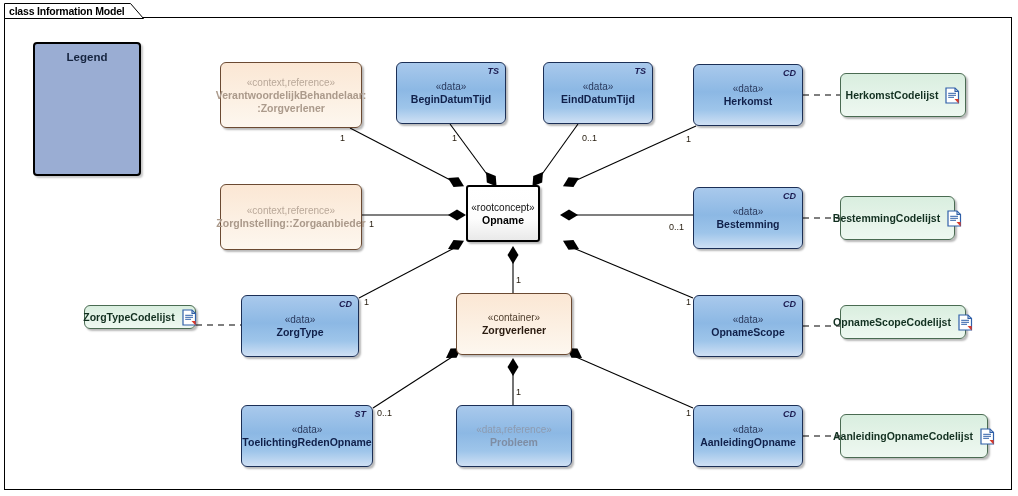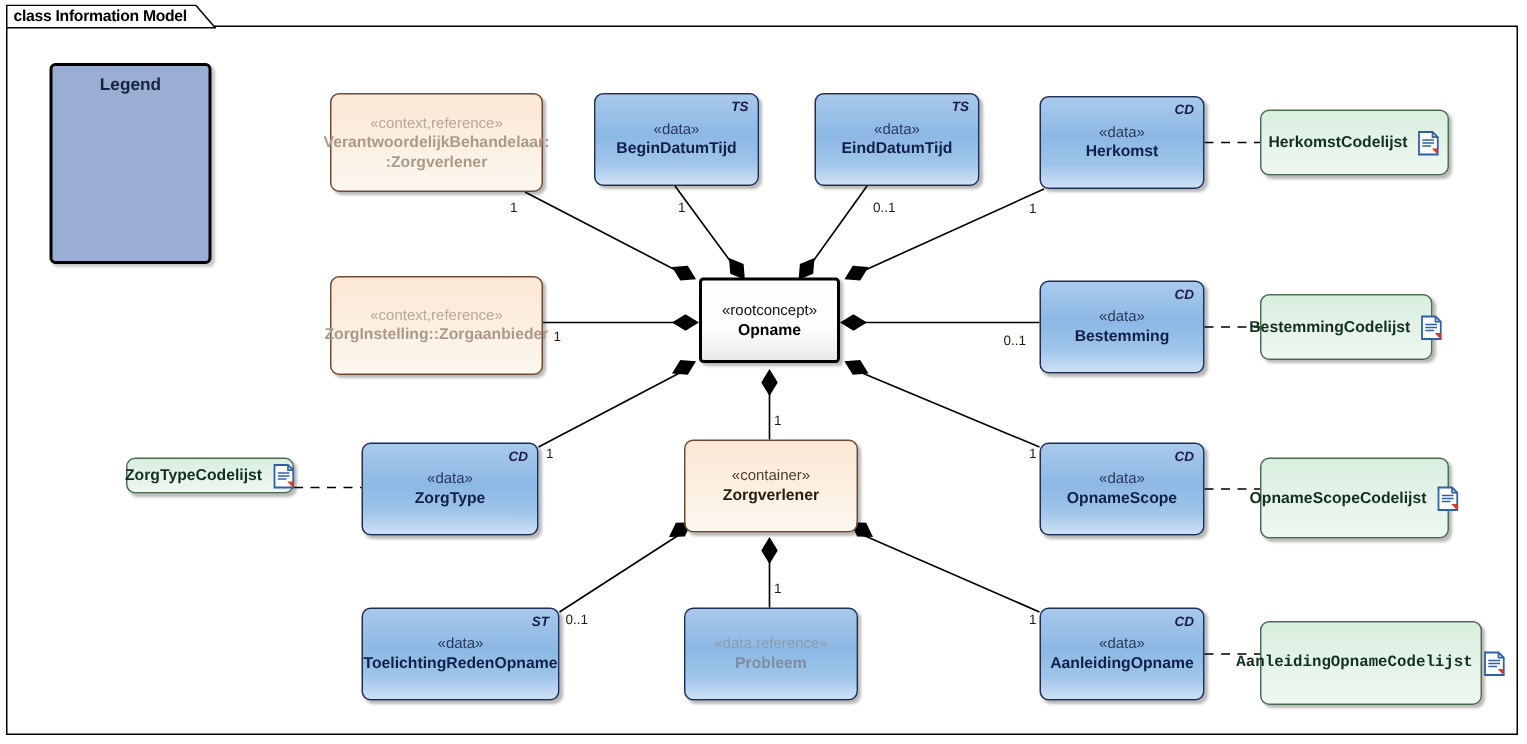--- a/index.html
+++ b/index.html
@@ -333,21 +333,21 @@
               <line x1="3.2" y1="8.3" x2="11" y2="8.3"></line>
               <line x1="3.2" y1="10.3" x2="9" y2="10.3"></line>
             </g>
             <path d="M9.5,12 L13.6,12 L13.6,16.4 Z" fill="#d93a2b"></path>
           </svg></span>
       </div>
       <div class="node n-container n-container-ref" style="left: 220px; top: 184px; width: 142px; height: 66px;">
         <div class="stereo">«context,reference»</div>
         <div class="nm">ZorgInstelling::Zorgaanbieder</div>
       </div>
-      <div class="node n-root" style="left: 466px; top: 185px; width: 94px; height: 57px;">
+      <div class="node n-root" style="left: 466px; top: 185px; width: 74px; height: 57px;">
         <div class="stereo">«rootconcept»</div>
         <div class="nm">Opname</div>
       </div>
       <div class="node n-data" style="left: 693px; top: 187px; width: 110px; height: 62px;">
         <div class="tag">CD</div>
         <div class="stereo">«data»</div>
         <div class="nm">Bestemming</div>
       </div>
       <div class="node n-codelist" style="left: 840px; top: 196px; width: 115px; height: 44px;">
         <div class="nm">BestemmingCodelijst</div>
@@ -382,21 +382,21 @@
       </div>
       <div class="node n-container" style="left: 456px; top: 293px; width: 116px; height: 62px;">
         <div class="stereo">«container»</div>
         <div class="nm">Zorgverlener</div>
       </div>
       <div class="node n-data" style="left: 693px; top: 295px; width: 110px; height: 62px;">
         <div class="tag">CD</div>
         <div class="stereo">«data»</div>
         <div class="nm">OpnameScope</div>
       </div>
-      <div class="node n-codelist" style="left: 840px; top: 305px; width: 126px; height: 54px;">
+      <div class="node n-codelist" style="left: 840px; top: 305px; width: 126px; height: 34px;">
         <div class="nm">OpnameScopeCodelijst</div>
         <span class="doc-icon"><svg width="15" height="17" viewBox="0 0 15 17">
             <path d="M1,1 L10,1 L13.5,4.4 L13.5,16 L1,16 Z" fill="#ffffff" stroke="#2f5fa8" stroke-width="1.2"></path>
             <path d="M10,1 L10,4.4 L13.5,4.4" fill="none" stroke="#2f5fa8" stroke-width="1.1"></path>
             <g stroke="#2f5fa8" stroke-width="1">
               <line x1="3.2" y1="6.3" x2="11" y2="6.3"></line>
               <line x1="3.2" y1="8.3" x2="11" y2="8.3"></line>
               <line x1="3.2" y1="10.3" x2="9" y2="10.3"></line>
             </g>
             <path d="M9.5,12 L13.6,12 L13.6,16.4 Z" fill="#d93a2b"></path>
@@ -409,21 +409,21 @@
       </div>
       <div class="node n-data n-data-ref" style="left: 456px; top: 405px; width: 116px; height: 62px;">
         <div class="stereo">«data,reference»</div>
         <div class="nm">Probleem</div>
       </div>
       <div class="node n-data" style="left: 693px; top: 405px; width: 110px; height: 62px;">
         <div class="tag">CD</div>
         <div class="stereo">«data»</div>
         <div class="nm">AanleidingOpname</div>
       </div>
-      <div class="node n-codelist" style="left: 840px; top: 414px; width: 148px; height: 56px; font-family: Liberation Mono, monospace;">
+      <div class="node n-codelist" style="left: 840px; top: 414px; width: 148px; height: 44px;">
         <div class="nm">AanleidingOpnameCodelijst</div>
         <span class="doc-icon"><svg width="15" height="17" viewBox="0 0 15 17">
             <path d="M1,1 L10,1 L13.5,4.4 L13.5,16 L1,16 Z" fill="#ffffff" stroke="#2f5fa8" stroke-width="1.2"></path>
             <path d="M10,1 L10,4.4 L13.5,4.4" fill="none" stroke="#2f5fa8" stroke-width="1.1"></path>
             <g stroke="#2f5fa8" stroke-width="1">
               <line x1="3.2" y1="6.3" x2="11" y2="6.3"></line>
               <line x1="3.2" y1="8.3" x2="11" y2="8.3"></line>
               <line x1="3.2" y1="10.3" x2="9" y2="10.3"></line>
             </g>
             <path d="M9.5,12 L13.6,12 L13.6,16.4 Z" fill="#d93a2b"></path>

